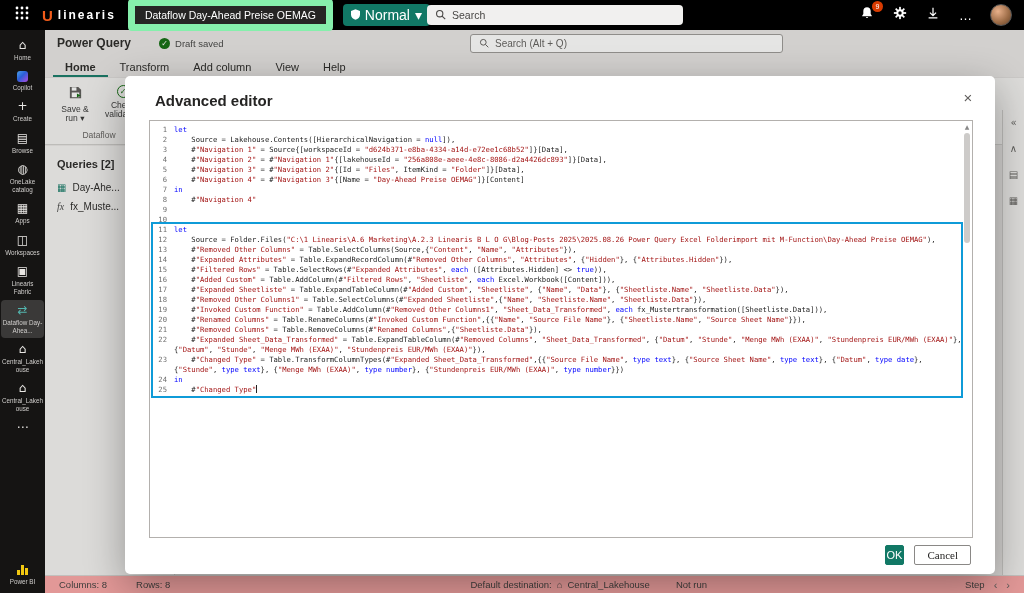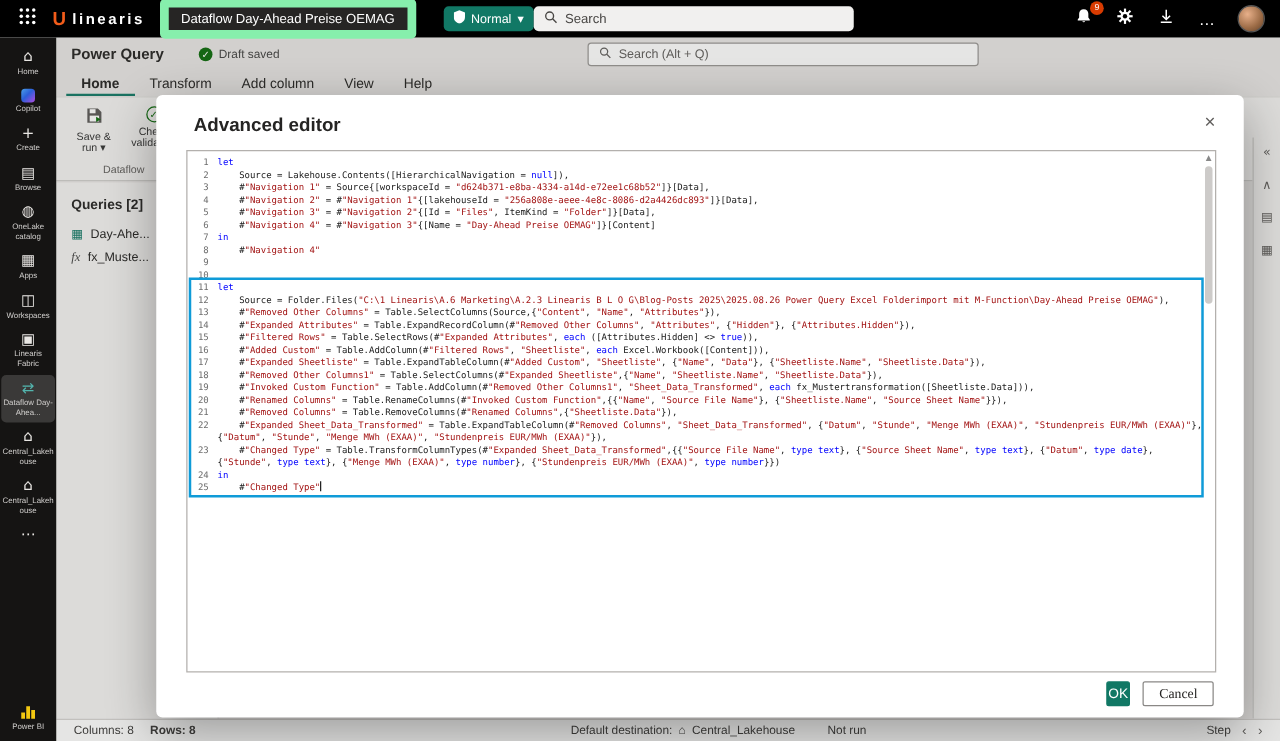--- a/index.html
+++ b/index.html
@@ -5,21 +5,21 @@
   * { box-sizing: border-box; margin: 0; padding: 0; }
   html,body { width:1024px; height:593px; overflow:hidden; font-family:"Liberation Sans", sans-serif; background:#fff; position:relative; }
 
   
   .topbar { position:absolute; top:0; left:0; right:0; height:30px; background:#000; display:flex; align-items:center; color:#fff; z-index:80; padding-left:8px; }
   .waffle { width:28px; height:30px; display:flex; align-items:center; justify-content:center; cursor:pointer; }
   .logo { display:flex; align-items:center; gap:5px; margin-left:6px; cursor:pointer; }
   .logo-mark { color:#f25c1a; font-weight:bold; font-size:15px; line-height:15px; }
   .logo-text { font-size:12px; font-weight:bold; letter-spacing:2px; }
   .context-pill { margin-left:12px; background:#262524; border:7px solid #86efac; border-radius:4px; padding:3px 10px; font-size:10.5px; white-space:nowrap; cursor:pointer; }
-  .sensitivity { margin-left:22px; background:var(--accent,#117865); border-radius:4px; padding:3px 8px; display:flex; align-items:center; gap:5px; font-size:10px; cursor:pointer; }
+  .sensitivity { margin-left:10px; background:var(--accent,#117865); border-radius:4px; padding:3px 8px; display:flex; align-items:center; gap:5px; font-size:14px; cursor:pointer; }
   .tb-search { position:absolute; left:427px; top:5px; width:256px; height:20px; background:#f1f0ef; border-radius:4px; display:flex; align-items:center; gap:6px; padding:0 8px; color:#484644; font-size:10.5px; cursor:text; }
   .tb-right { margin-left:auto; display:flex; align-items:center; gap:15px; padding-right:12px; }
   .tb-icon { position:relative; width:18px; height:18px; display:flex; align-items:center; justify-content:center; cursor:pointer; }
   .badge { position:absolute; top:-5px; right:-7px; background:var(--badge,#d83b01); color:#fff; font-size:7px; min-width:11px; height:11px; border-radius:6px; display:flex; align-items:center; justify-content:center; padding:0 2px; }
   .more-dots { font-size:13px; color:#fff; letter-spacing:1px; }
   .avatar { width:22px; height:22px; border-radius:50%; background:radial-gradient(circle at 35% 32%, #e8b08a, #9a6a45 60%, #5f3f28); border:1px solid #555; cursor:pointer; }
 
   
   .sidebar { position:absolute; top:30px; left:0; width:45px; bottom:0; background:#151413; z-index:80; display:flex; flex-direction:column; align-items:center; padding-top:5px; }
   .side-item { width:43px; display:flex; flex-direction:column; align-items:center; gap:2px; padding:4px 1px 4px; border-radius:4px; cursor:pointer; margin-bottom:1px; }
@@ -50,22 +50,22 @@
   .rb-label { line-height:9px; width:40px; }
   .circle-check { width:13px; height:13px; border:1.5px solid #0b6a0b; border-radius:50%; color:#0b6a0b; font-size:8px; display:flex; align-items:center; justify-content:center; }
   .rb-group-label { font-size:8.5px; color:#605e5c; text-align:center; padding-bottom:2px; }
   .queries { position:absolute; top:116px; left:0; width:130px; bottom:18px; background:#f5f4f3; border-right:1px solid #d1cfcd; }
   .q-title { font-size:11px; font-weight:bold; color:#252423; padding:12px 12px 8px; }
   .q-item { display:flex; align-items:center; gap:6px; padding:4px 12px; font-size:10px; color:#252423; white-space:nowrap; cursor:pointer; }
   .q-icon { color:var(--accent,#117865); font-size:10px; font-family:"DejaVu Sans", sans-serif; }
   .q-icon.fx { font-family:"Liberation Serif", serif; font-style:italic; font-size:10px; color:#444; }
   .right-rail { position:absolute; right:0; top:80px; width:22px; bottom:18px; background:#f5f4f3; border-left:1px solid #d1cfcd; display:flex; flex-direction:column; align-items:center; gap:16px; padding-top:8px; color:#605e5c; font-size:10px; }
   .rail-icon { cursor:pointer; font-family:"DejaVu Sans", sans-serif; line-height:10px; }
-  .statusbar { position:absolute; left:0; right:0; bottom:0; height:18px; background:#ffffff; border-top:1px solid #d6d4d2; display:flex; align-items:center; font-size:9.5px; color:#3b3a39; padding:0 14px; }
-  .sb-gap { margin-left:13px;font-weight:bold; }
+  .statusbar { position:absolute; left:0; right:0; bottom:0; height:18px; background:#fca5a5; border-top:1px solid #d6d4d2; display:flex; align-items:center; font-size:9.5px; color:#3b3a39; padding:0 14px; }
+  .sb-gap { margin-left:29px; }
   .dest { margin-left:300px; display:flex; align-items:center; gap:5px; }
   .notrun { margin-left:26px; }
   .step-group { margin-left:auto; display:flex; align-items:center; gap:9px; }
   .step-arrow { cursor:pointer; color:#605e5c; font-size:11px; }
 
   
   .overlay { position:absolute; left:45px; top:30px; right:0; bottom:0; background:rgba(80,78,77,0.15); z-index:60; }
   .modal { position:absolute; left:125px; top:76px; width:870px; height:498px; background:#fff; border-radius:5px; box-shadow:0 12px 40px rgba(0,0,0,0.33); z-index:70; }
   .modal-title { position:absolute; left:30px; top:16px; font-size:15px; font-weight:bold; color:#252423; }
   .modal-close { position:absolute; right:16px; top:11px; width:22px; height:22px; text-align:center; line-height:22px; font-size:15px; color:#605e5c; cursor:pointer; }

